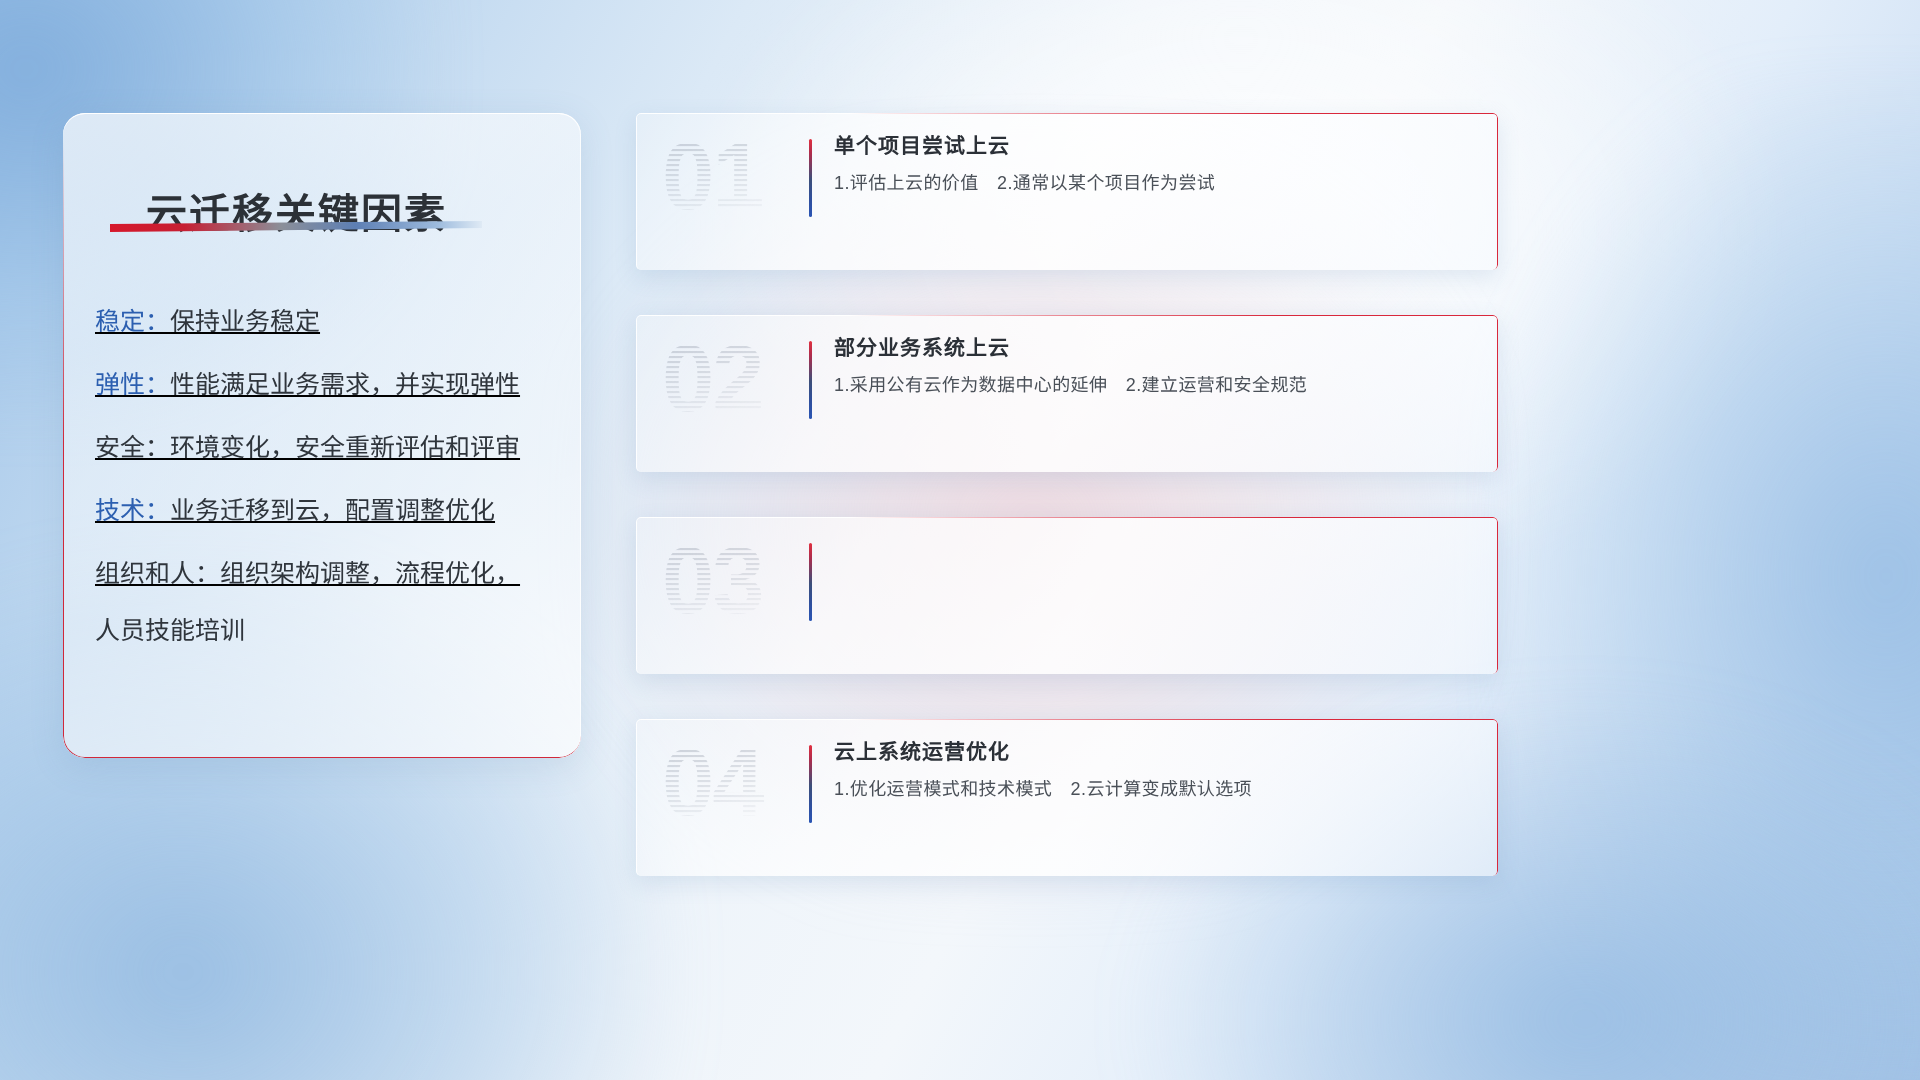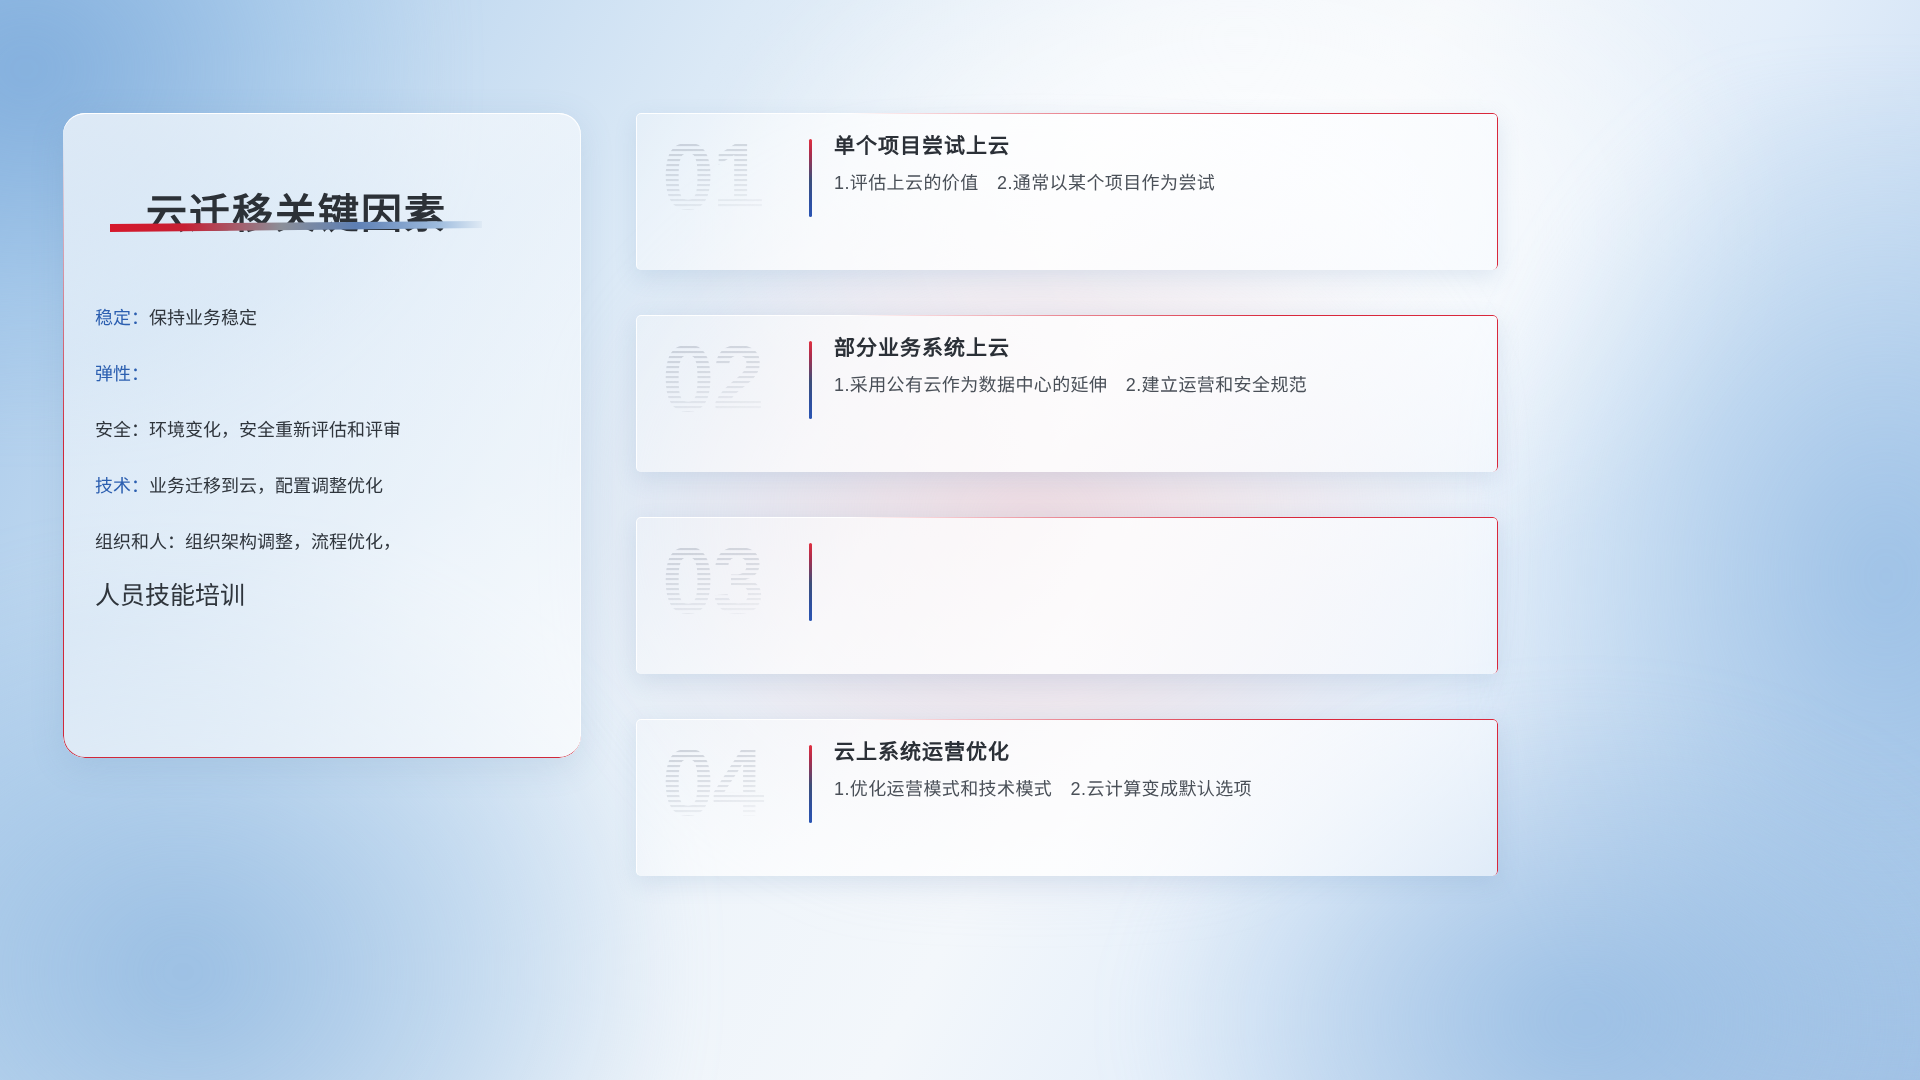--- a/index.html
+++ b/index.html
@@ -87,22 +87,22 @@
     white-space:nowrap;
   }
   .title-rule{
     position:absolute;left:47px;top:108px;width:372px;height:11px;
   }
   .title-rule svg{display:block;width:100%;height:100%;}
 
   .factor-list{position:absolute;left:32px;top:196px;right:18px;}
   .factor-row{
     display:flex;align-items:baseline;
-    font-size:18px;line-height:1;
-    margin-bottom:38px;white-space:nowrap;
+    font-size:25px;line-height:1;
+    margin-bottom:38px;white-space:nowrap;text-decoration:underline;
   }
   .factor-row:last-child{margin-bottom:0;}
   .factor-label{color:#2c5fb0;}
   .factor-label.dark{color:#2f353c;}
   .factor-text{color:#2f353c;}
   .factor-cont{
     font-size:25px;line-height:1;color:#2f353c;margin-top:-6px;
   }
 
   
@@ -188,20 +188,21 @@
 
     <div class="factor-list">
 
       <div class="factor-row">
         <span class="factor-label">稳定：</span>
         <span class="factor-text">保持业务稳定</span>
       </div>
 
       <div class="factor-row">
         <span class="factor-label">弹性：</span>
+        <span class="factor-text">性能满足业务需求，并实现弹性</span>
       </div>
 
       <div class="factor-row">
         <span class="factor-label dark">安全：</span>
         <span class="factor-text">环境变化，安全重新评估和评审</span>
       </div>
 
       <div class="factor-row">
         <span class="factor-label">技术：</span>
         <span class="factor-text">业务迁移到云，配置调整优化</span>

